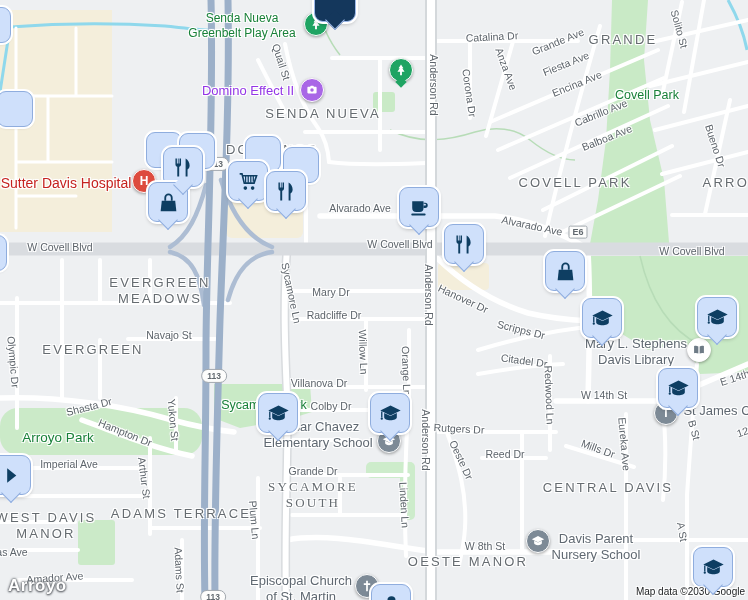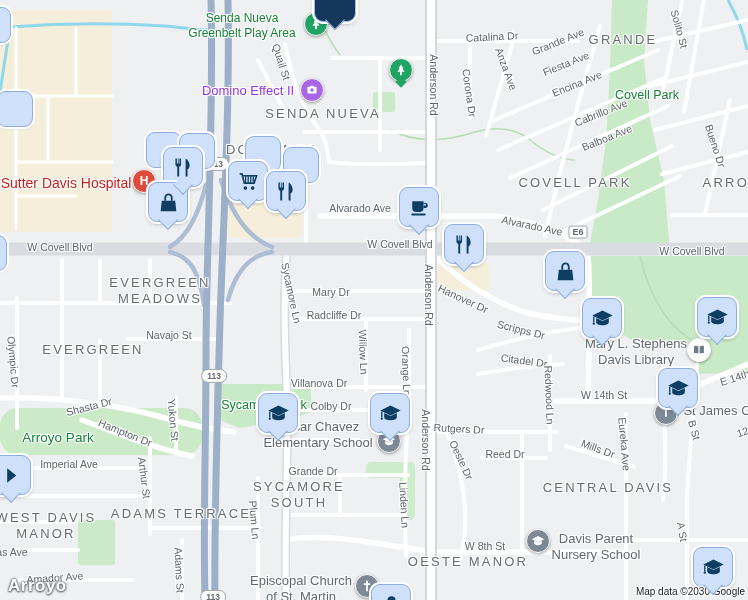--- a/index.html
+++ b/index.html
@@ -186,21 +186,21 @@
       <div class="lbl st" style="left: 12px; top: 553px; transform: translate(-50%, -50%);">as Ave</div>
       <div class="lbl ar" style="left: 323px; top: 114px; transform: translate(-50%, -50%);">SENDA NUEVA</div>
       <div class="lbl ar" style="left: 272px; top: 150px; transform: translate(-50%, -50%);">DOS PINOS</div>
       <div class="lbl ar" style="left: 623px; top: 40px; transform: translate(-50%, -50%);">GRANDE</div>
       <div class="lbl ar" style="left: 575px; top: 183px; transform: translate(-50%, -50%);">COVELL PARK</div>
       <div class="lbl ar" style="left: 733px; top: 183px; transform: translate(-50%, -50%);">ARROW</div>
       <div class="lbl ar" style="left: 160px; top: 291px; transform: translate(-50%, -50%);">EVERGREEN
 MEADOWS</div>
       <div class="lbl ar" style="left: 93px; top: 350px; transform: translate(-50%, -50%);">EVERGREEN</div>
       <div class="lbl ar" style="left: 608px; top: 488px; transform: translate(-50%, -50%);">CENTRAL DAVIS</div>
-      <div class="lbl ar" style="left: 299px; top: 495px; transform: translate(-50%, -50%);">SYCAMORE
+      <div class="lbl ar" style="left: 313px; top: 495px; transform: translate(-50%, -50%); font-family: Liberation Serif, serif;">SYCAMORE
 SOUTH</div>
       <div class="lbl ar" style="left: 46px; top: 526px; transform: translate(-50%, -50%);">WEST DAVIS
 MANOR</div>
       <div class="lbl ar" style="left: 181px; top: 514px; transform: translate(-50%, -50%);">ADAMS TERRACE</div>
       <div class="lbl ar" style="left: 468px; top: 562px; transform: translate(-50%, -50%);">OESTE MANOR</div>
       <div class="lbl pk" style="left: 242px; top: 26px; transform: translate(-50%, -50%); font-size: 12px;">Senda Nueva
 Greenbelt Play Area</div>
       <div class="lbl pk" style="left: 647px; top: 96px; transform: translate(-50%, -50%);">Covell Park</div>
       <div class="lbl pk" style="left: 58px; top: 438px; transform: translate(-50%, -50%); font-size: 13.5px;">Arroyo Park</div>
       <div class="lbl pk" style="left: 264px; top: 406px; transform: translate(-50%, -50%);">Sycamore Park</div>

